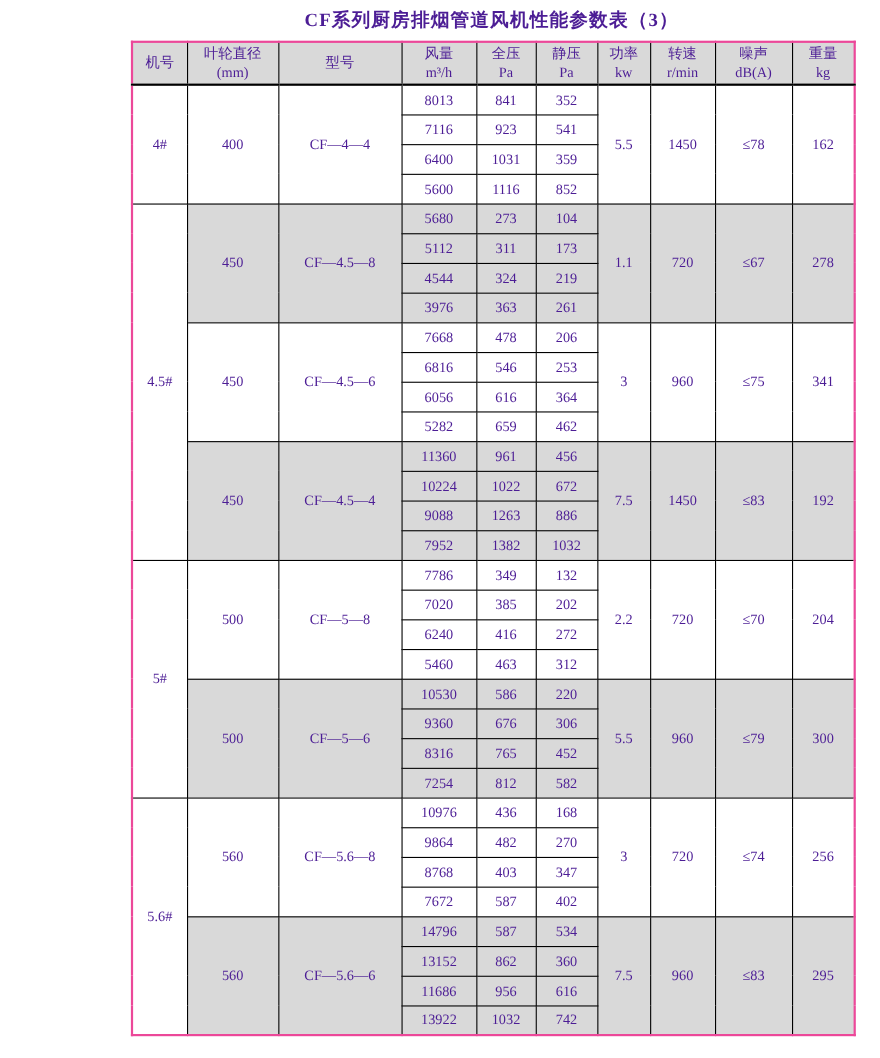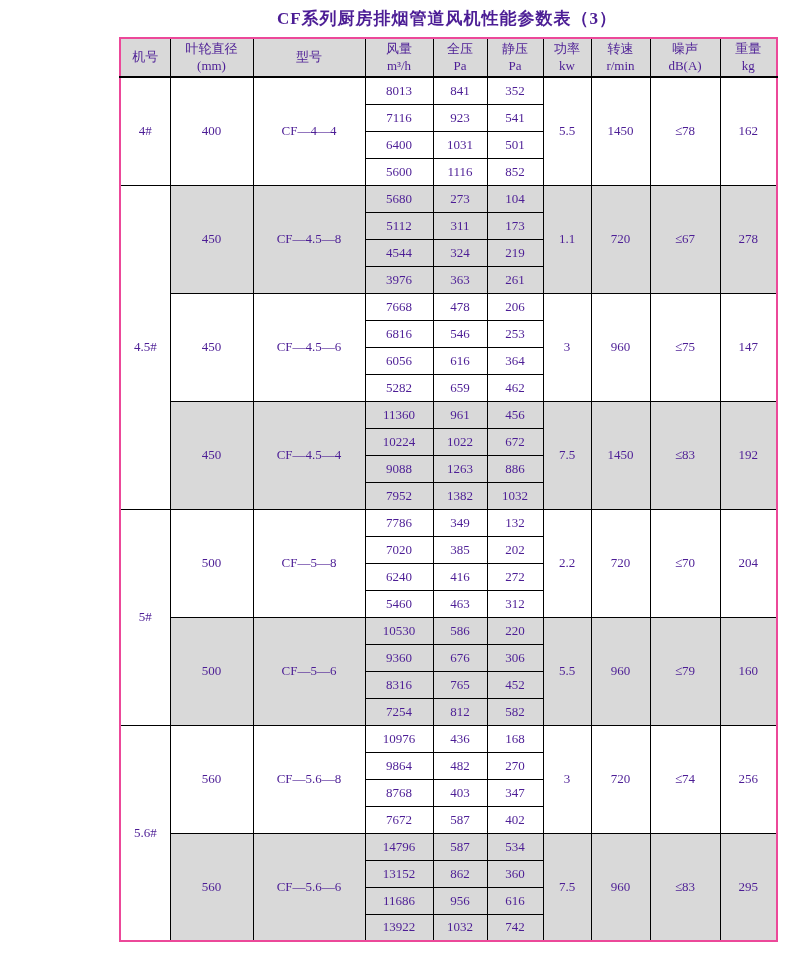--- a/index.html
+++ b/index.html
@@ -125,21 +125,21 @@
           <td rowspan="4">162</td>
         </tr>
         <tr>
           <td>7116</td>
           <td>923</td>
           <td>541</td>
         </tr>
         <tr>
           <td>6400</td>
           <td>1031</td>
-          <td>501</td>
+          <td>359</td>
         </tr>
         <tr>
           <td>5600</td>
           <td>1116</td>
           <td>852</td>
         </tr>
         <tr>
           <td class="machine" rowspan="12">4.5#</td>
           <td class="shaded" rowspan="4">450</td>
           <td class="shaded" rowspan="4">CF—4.5—8</td>
@@ -168,21 +168,21 @@
         </tr>
         <tr>
           <td rowspan="4">450</td>
           <td rowspan="4">CF—4.5—6</td>
           <td>7668</td>
           <td>478</td>
           <td>206</td>
           <td rowspan="4">3</td>
           <td rowspan="4">960</td>
           <td rowspan="4">≤75</td>
-          <td rowspan="4">147</td>
+          <td rowspan="4">341</td>
         </tr>
         <tr>
           <td>6816</td>
           <td>546</td>
           <td>253</td>
         </tr>
         <tr>
           <td>6056</td>
           <td>616</td>
           <td>364</td>
@@ -247,21 +247,21 @@
         </tr>
         <tr>
           <td class="shaded" rowspan="4">500</td>
           <td class="shaded" rowspan="4">CF—5—6</td>
           <td class="shaded">10530</td>
           <td class="shaded">586</td>
           <td class="shaded">220</td>
           <td class="shaded" rowspan="4">5.5</td>
           <td class="shaded" rowspan="4">960</td>
           <td class="shaded" rowspan="4">≤79</td>
-          <td class="shaded" rowspan="4">160</td>
+          <td class="shaded" rowspan="4">300</td>
         </tr>
         <tr>
           <td class="shaded">9360</td>
           <td class="shaded">676</td>
           <td class="shaded">306</td>
         </tr>
         <tr>
           <td class="shaded">8316</td>
           <td class="shaded">765</td>
           <td class="shaded">452</td>

